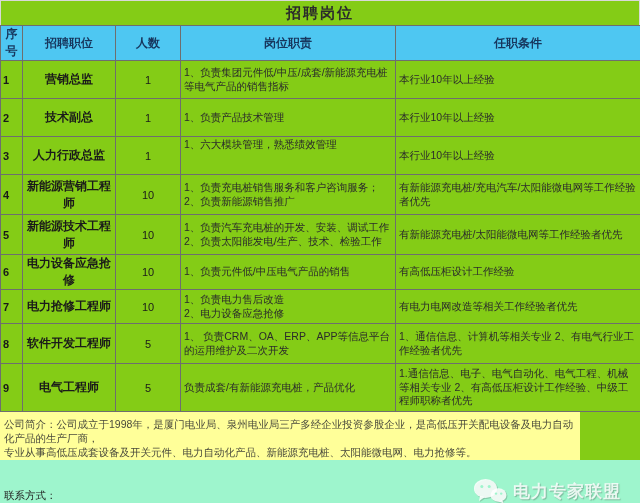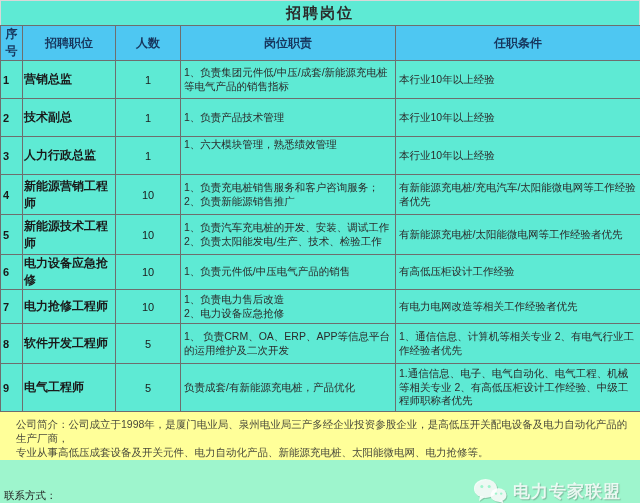--- a/index.html
+++ b/index.html
@@ -1,45 +1,45 @@
 <!DOCTYPE html>
 <html><head>
 <meta charset="utf-8">
 <style>
   * { margin:0; padding:0; box-sizing:border-box; }
   body { background:#fff; }
   .wrap {
-    width:640px; height:503px; background:#5eead4; overflow:hidden;
+    width:640px; height:503px; background:#84cc16; overflow:hidden;
     font-family:"Liberation Sans","DejaVu Sans",sans-serif; color:#1a1a1a;
   }
   .title-bar {
     height:25px; border:1px solid #d8d8d8; border-bottom:none;
     display:flex; align-items:center; justify-content:center;
     font-size:15px; font-weight:600; letter-spacing:2px; color:#2b2b2b;
   }
   table.jobs { width:640px; border-collapse:collapse; table-layout:fixed; }
   table.jobs th, table.jobs td { border:1px solid #6e6e6e; overflow:hidden; }
   table.jobs thead th {
     background:#4ec7f2; color:#17365d; font-size:12px; font-weight:bold;
     height:21px; text-align:center; padding:0 1px;
   }
   td.no   { font-weight:bold; font-size:11px; padding-left:2px; vertical-align:middle; }
-  td.pos  { font-weight:bold; font-size:12px; text-align:left; vertical-align:middle; padding:0 1px; }
+  td.pos  { font-weight:bold; font-size:12px; text-align:center; vertical-align:middle; padding:0 1px; }
   td.cnt  { font-size:11px; text-align:center; vertical-align:middle; }
   td.duty, td.req {
     font-size:10.5px; line-height:1.3; padding:1px 3px;
     vertical-align:middle; white-space:pre-wrap; color:#2b2b2b;
   }
   td.vtop { vertical-align:top; }
   tr.r1{height:38px} tr.r2{height:38px} tr.r3{height:38px}
   tr.r4{height:40px} tr.r5{height:40px} tr.r6{height:26px}
   tr.r7{height:34px} tr.r8{height:40px} tr.r9{height:48px}
   .intro-band {
-    width:640px; height:48px; background:#ffff99;
-    padding:5px 4px 0 16px; font-size:10.5px; line-height:14px;
+    width:580px; height:48px; background:#ffff99;
+    padding:5px 4px 0 4px; font-size:10.5px; line-height:14px;
     color:#4a4a3c; white-space:pre-wrap;
   }
   .contact-band {
     position:relative; width:640px; height:59px; background:#9ef5cd;
     padding:2px 0 0 4px; font-size:10.5px; line-height:11.6px; color:#222;
   }
   .contact-band .line { white-space:pre-wrap;margin-top:28px; }
   .watermark {
     position:absolute; right:19px; top:18px;
     display:flex; align-items:center; gap:6px;

